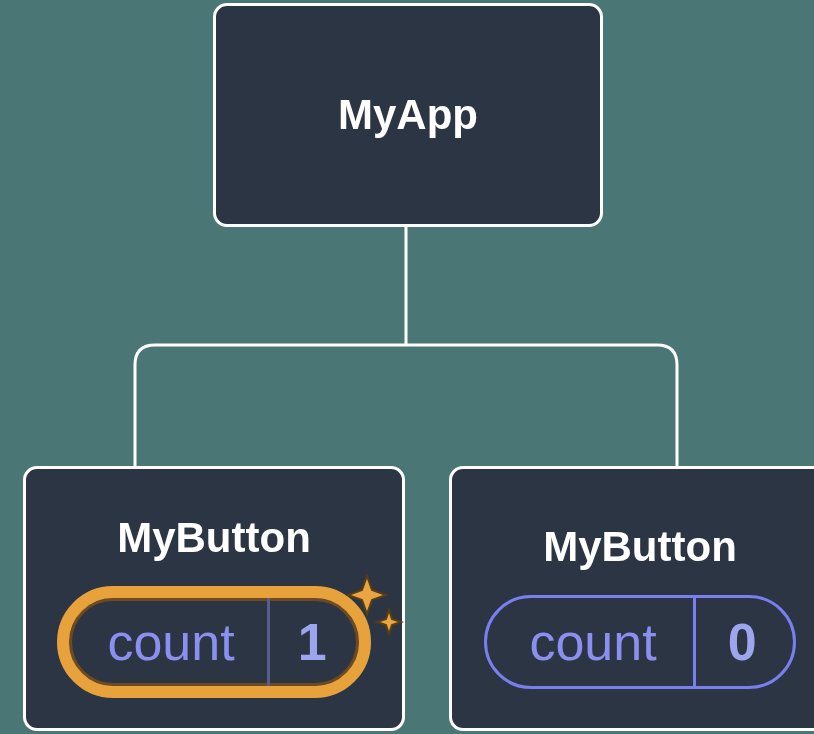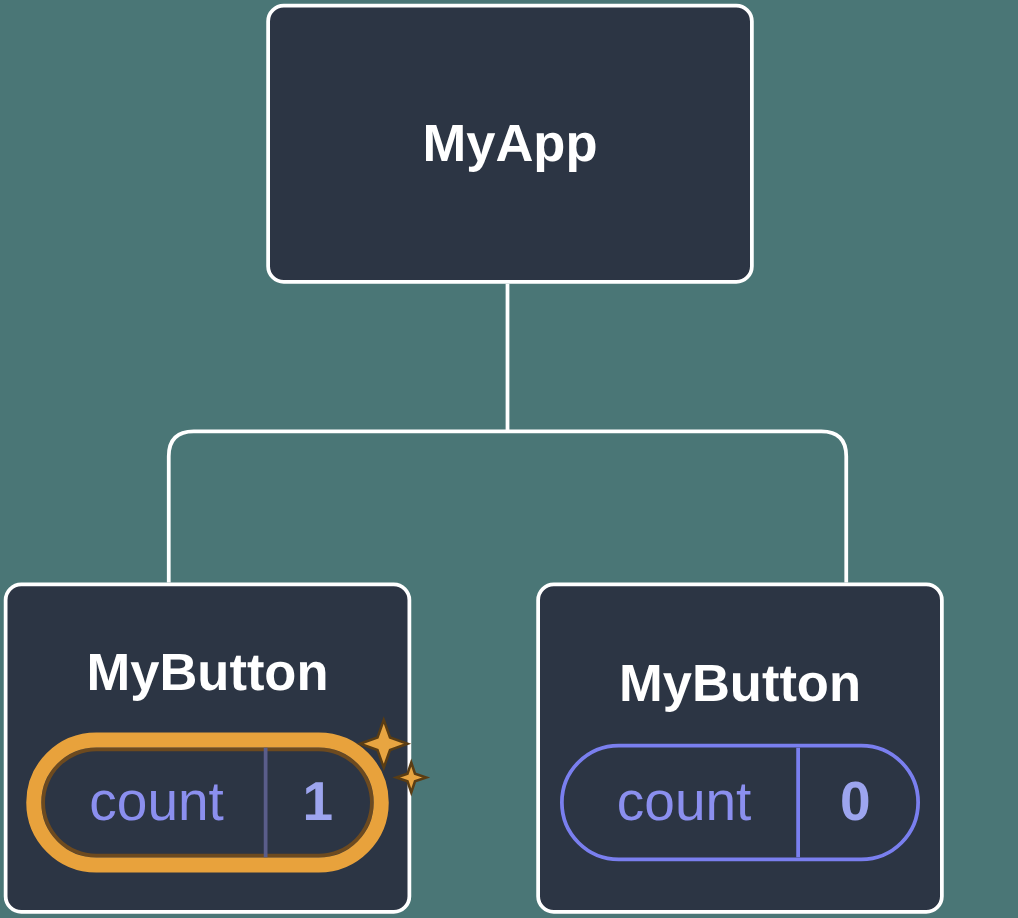--- a/index.html
+++ b/index.html
@@ -26,23 +26,24 @@
     top: 3px;
     width: 390px;
     height: 224px;
   }
   .root-title {
     font-size: 42px;
     font-weight: 600;
   }
   .child-node {
     top: 466px;
-    width: 326px;
+    width: 382px;
     height: 265px;
     padding-top: 15px;
+    margin-left: 20px;
   }
   .child-left { left: 3px; }
   .child-right { left: 429px; }
   .child-title {
     font-size: 42px;
     font-weight: 600;
     margin-bottom: 24px;
   }
   .pill-wrap {
     position: relative;
@@ -64,21 +65,21 @@
     border: 12px solid #e8a23c;
     height: 112px;
     background: #2c3544;
     position: relative;
     box-shadow: inset 0 0 0 3px #6d4a1f;
   }
   .pill-section {
     display: flex;
     align-items: center;
     justify-content: center;
-    font-size: 44px;
+    font-size: 52px;
     font-weight: 500;
     text-align: right;
   }
   .pill-label {
     padding: 0 36px 0 42px;
     color: #8b8fef;
   }
   .pill-value {
     padding: 0 36px 0 32px;
     color: #9da5ef;

